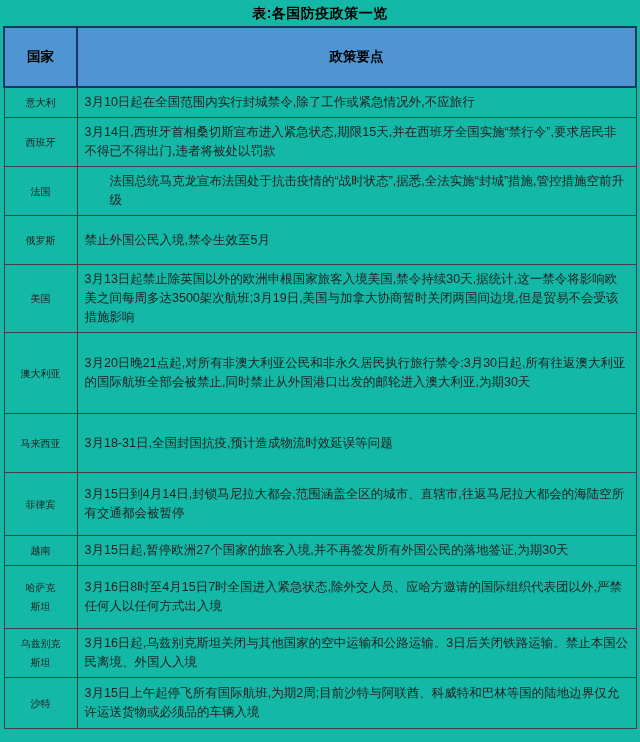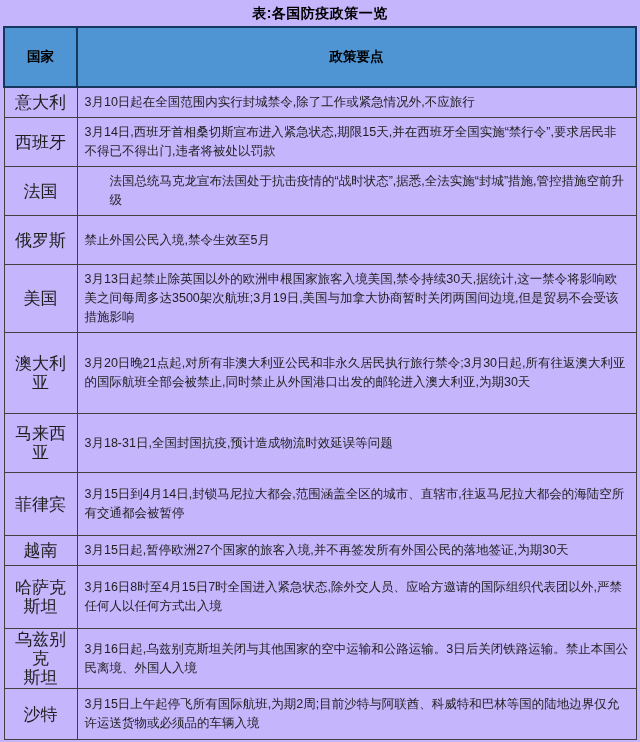--- a/index.html
+++ b/index.html
@@ -4,21 +4,21 @@
 <style>
   html, body {
     margin: 0;
     padding: 0;
     background: #ffffff;
     font-family: "Liberation Sans", "DejaVu Sans", sans-serif;
   }
   .page {
     width: 640px;
     height: 742px;
-    background: #c4b5fd;
+    background: #14b8a6;
     box-sizing: border-box;
     overflow: hidden;
   }
   .table-title {
     text-align: center;
     font-weight: bold;
     font-size: 14px;
     color: #000000;
     padding: 5px 0 3px 0;
     letter-spacing: 0.5px;
@@ -43,21 +43,21 @@
     border: 1px solid #404040;
     color: #1f1f1f;
     font-size: 12.5px;
     line-height: 19px;
     padding: 5px 7px;
     vertical-align: middle;
     word-break: break-all;
   }
   .policy-table td.country {
     text-align: center;
-    font-size: 17px;
+    font-size: 10px;
     padding: 1px 3px;
     white-space: pre-line;
   }
   .policy-table td.policy {
     text-align: left;
     margin-top: 45px;
   }
   
   tbody tr:nth-child(2) td { height: 38px; }
   tbody tr:nth-child(3) td { height: 38px; padding-left: 32px; }

